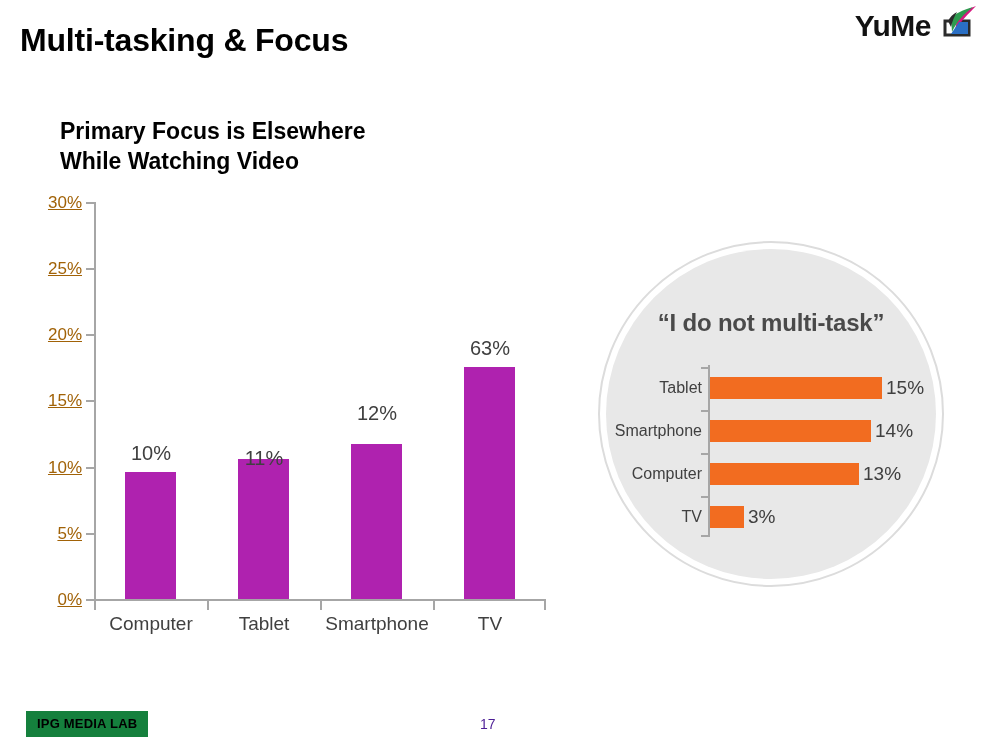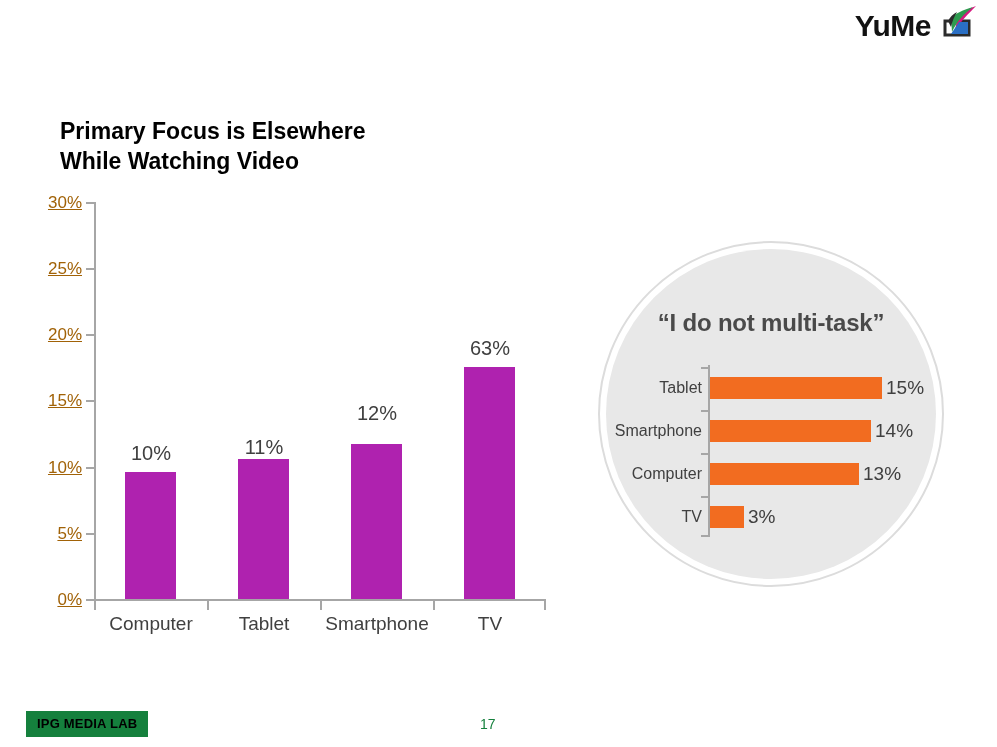--- a/index.html
+++ b/index.html
@@ -237,28 +237,29 @@
     font-size: 13px;
     font-weight: bold;
     letter-spacing: 0.2px;
     padding: 5px 11px 6px 11px;
   }
   #page-number {
     position: absolute;
     left: 480px;
     top: 716px;
     font-size: 14px;
-    color: #15803d;
+    color: #4c1d95;
   }
 </style>
 </head>
 <body>
 
 <div id="slide">
 
+  <div id="slide-title">Multi-tasking &amp; Focus</div>
 
   <div id="logo">
     <span id="logo-word">YuMe</span>
     <svg id="logo-mark" viewBox="0 0 44 42">
       <path d="M10 30 L10 16 L34 16 L34 30 Z" fill="none" stroke="#2b2b2b" stroke-width="3"></path>
       <path d="M22 14 C26 8, 32 4, 41 1 C33 9, 26 16, 20 26 Z" fill="#d6187f"></path>
       <path d="M16 13 C20 9, 27 5, 38 2 C29 9, 22 16, 17 27 Z" fill="#2e9b4f"></path>
       <path d="M24 17 L33 17 L33 29 L16 29 Z" fill="#2a6fc4"></path>
       <path d="M13 16 C15 12, 18 9, 22 7 C19 12, 17 17, 16 22 Z" fill="#2b2b2b"></path>
     </svg>
@@ -299,21 +300,21 @@
     <div class="x-tick" style="left:544px"></div>
 
     <div id="plot">
       <div class="bar" style="left:31px; width:51px; height:127px;"></div>
       <div class="bar" style="left:144px; width:51px; height:140px;"></div>
       <div class="bar" style="left:257px; width:51px; height:155px;"></div>
       <div class="bar" style="left:370px; width:51px; height:232px;"></div>
     </div>
 
     <div class="bar-label" style="left:151px; top:332px;">10%</div>
-    <div class="bar-label" style="left:264px; top:326px;">11%</div>
+    <div class="bar-label" style="left:264px; top:337px;">11%</div>
     <div class="bar-label" style="left:377px; top:292px;">12%</div>
     <div class="bar-label" style="left:490px; top:227px;">63%</div>
 
     <div class="cat-label" style="left:151px;">Computer</div>
     <div class="cat-label" style="left:264px;">Tablet</div>
     <div class="cat-label" style="left:377px;">Smartphone</div>
     <div class="cat-label" style="left:490px;">TV</div>
   </div>
 
   <div id="inset">

